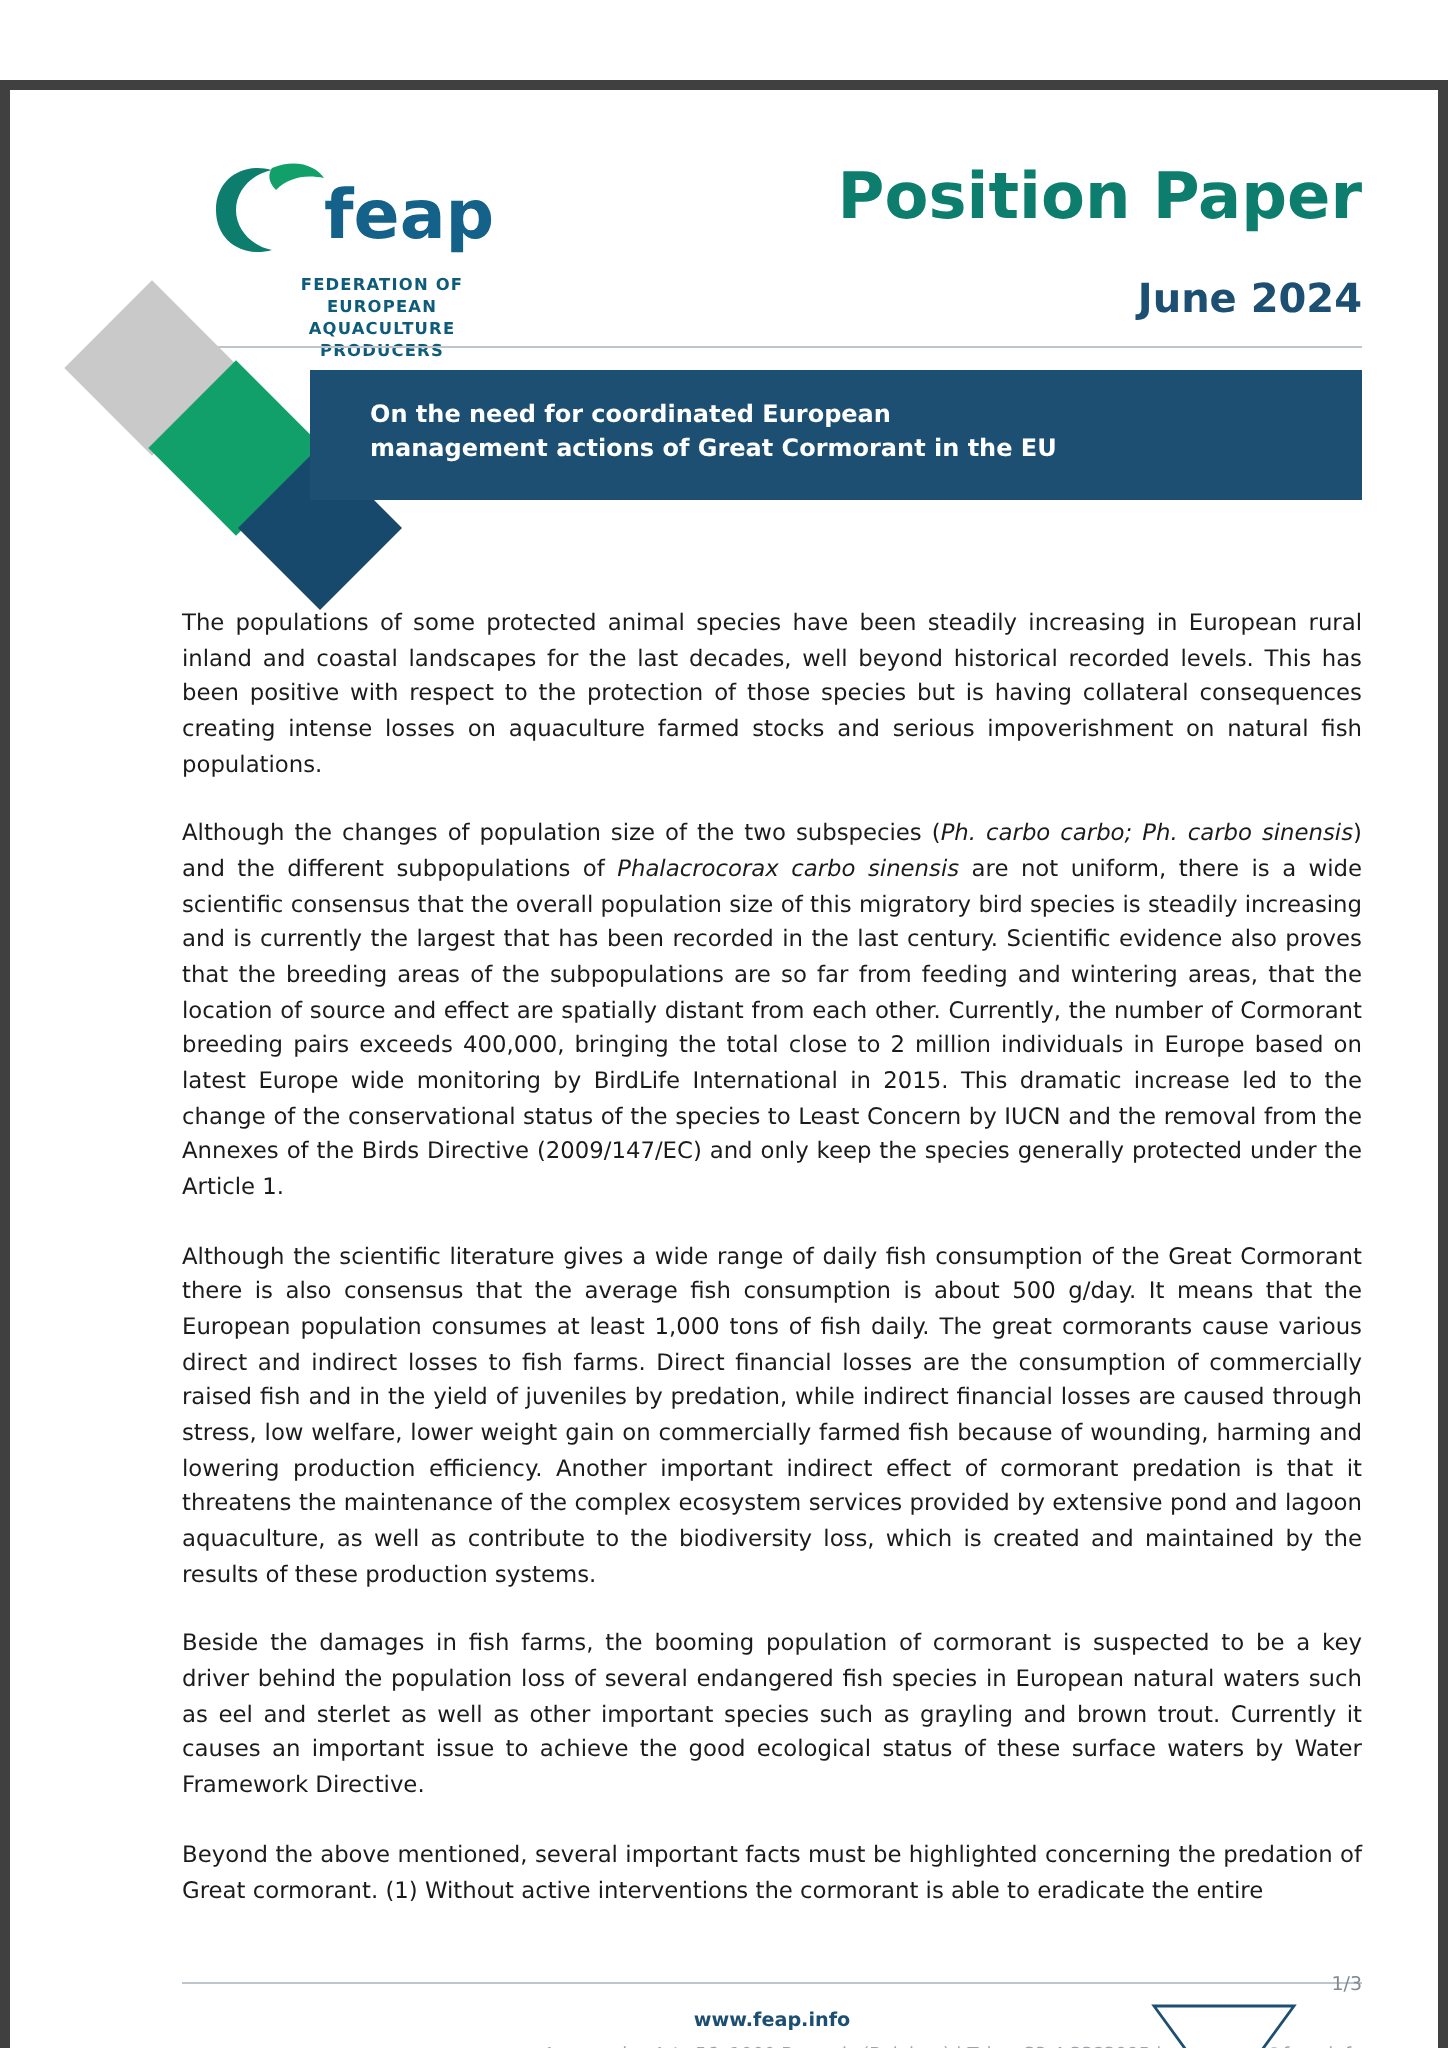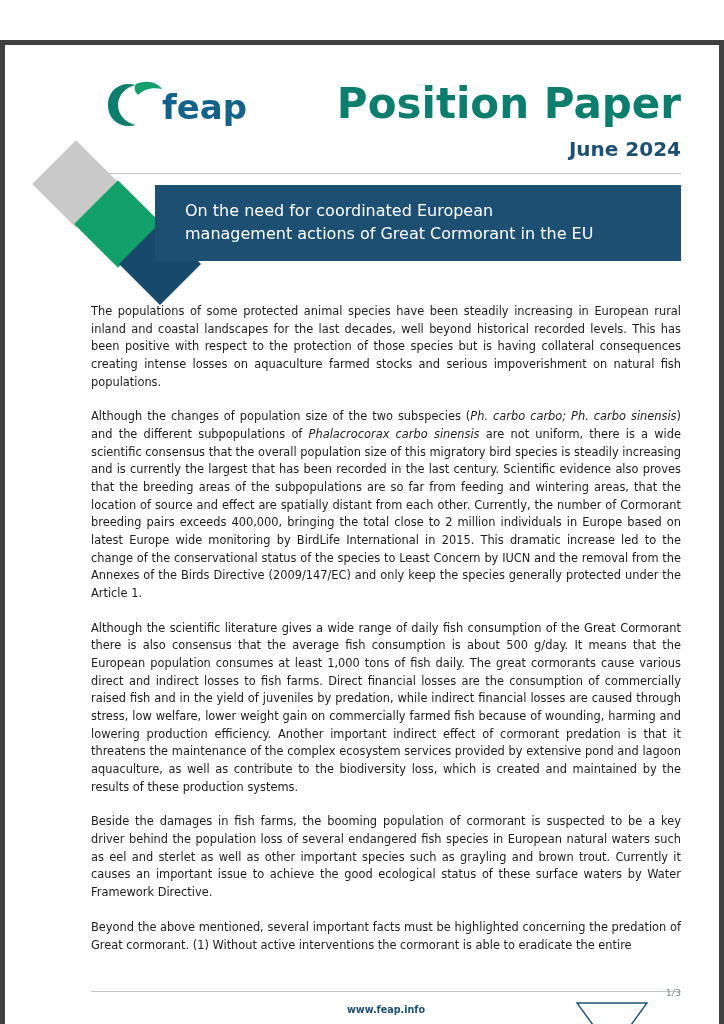--- a/index.html
+++ b/index.html
@@ -52,21 +52,21 @@
     line-height: 1.35;
     color: #0e5b7a;
     text-align: center;
     text-transform: uppercase;
   }
 
   .title-main {
     position: absolute;
     right: 38px;
     top: 34px;
-    font-size: 42px;
+    font-size: 32px;
     font-weight: bold;
     color: #0d7d6e;
     letter-spacing: 0px;
     font-family: "DejaVu Sans", sans-serif;
   }
   .title-date {
     position: absolute;
     right: 38px;
     top: 92px;
     font-size: 20px;
@@ -104,22 +104,22 @@
     position: absolute;
     left: 150px;
     right: 38px;
     top: 140px;
     background: #1c4f72;
     color: #ffffff;
     padding: 14px 20px 16px 30px;
     box-sizing: border-box;
   }
   .banner-line {
-    font-size: 16px;
-    font-weight: normal;
+    font-size: 12px;
+    font-weight: bold;
     line-height: 1.45;
   }
 
   
   .content {
     position: absolute;
     left: 86px;
     right: 38px;
     top: 258px;
   }
@@ -195,20 +195,26 @@
     <div class="logo-block">
       <div class="logo-mark">
         <svg class="logo-svg" width="190" height="56" viewBox="0 0 190 56">
 
           <path d="M12 30 C12 14, 26 6, 40 10 C30 12, 22 20, 22 30 C22 40, 30 48, 40 50 C26 54, 12 46, 12 30 Z" fill="#0d7d6e"></path>
           <path d="M40 9 C52 4, 62 8, 66 14 C56 12, 48 14, 42 20 C38 16, 38 12, 40 9 Z" fill="#12a06a"></path>
           <circle cx="30" cy="24" r="2.6" fill="#ffffff"></circle>
 
           <text x="66" y="44" font-family="DejaVu Sans, sans-serif" font-size="34" font-weight="bold" fill="#14628a">feap</text>
         </svg>
+      </div>
+      <div class="logo-sub">
+        <div>FEDERATION OF</div>
+        <div>EUROPEAN</div>
+        <div>AQUACULTURE</div>
+        <div>PRODUCERS</div>
       </div>
     </div>
 
     <div class="title-main">Position Paper</div>
     <div class="title-date">June 2024</div>
     <div class="rule-top"></div>
 
     <div class="diamonds">
       <div class="dia grey"></div>
       <div class="dia green"></div>

